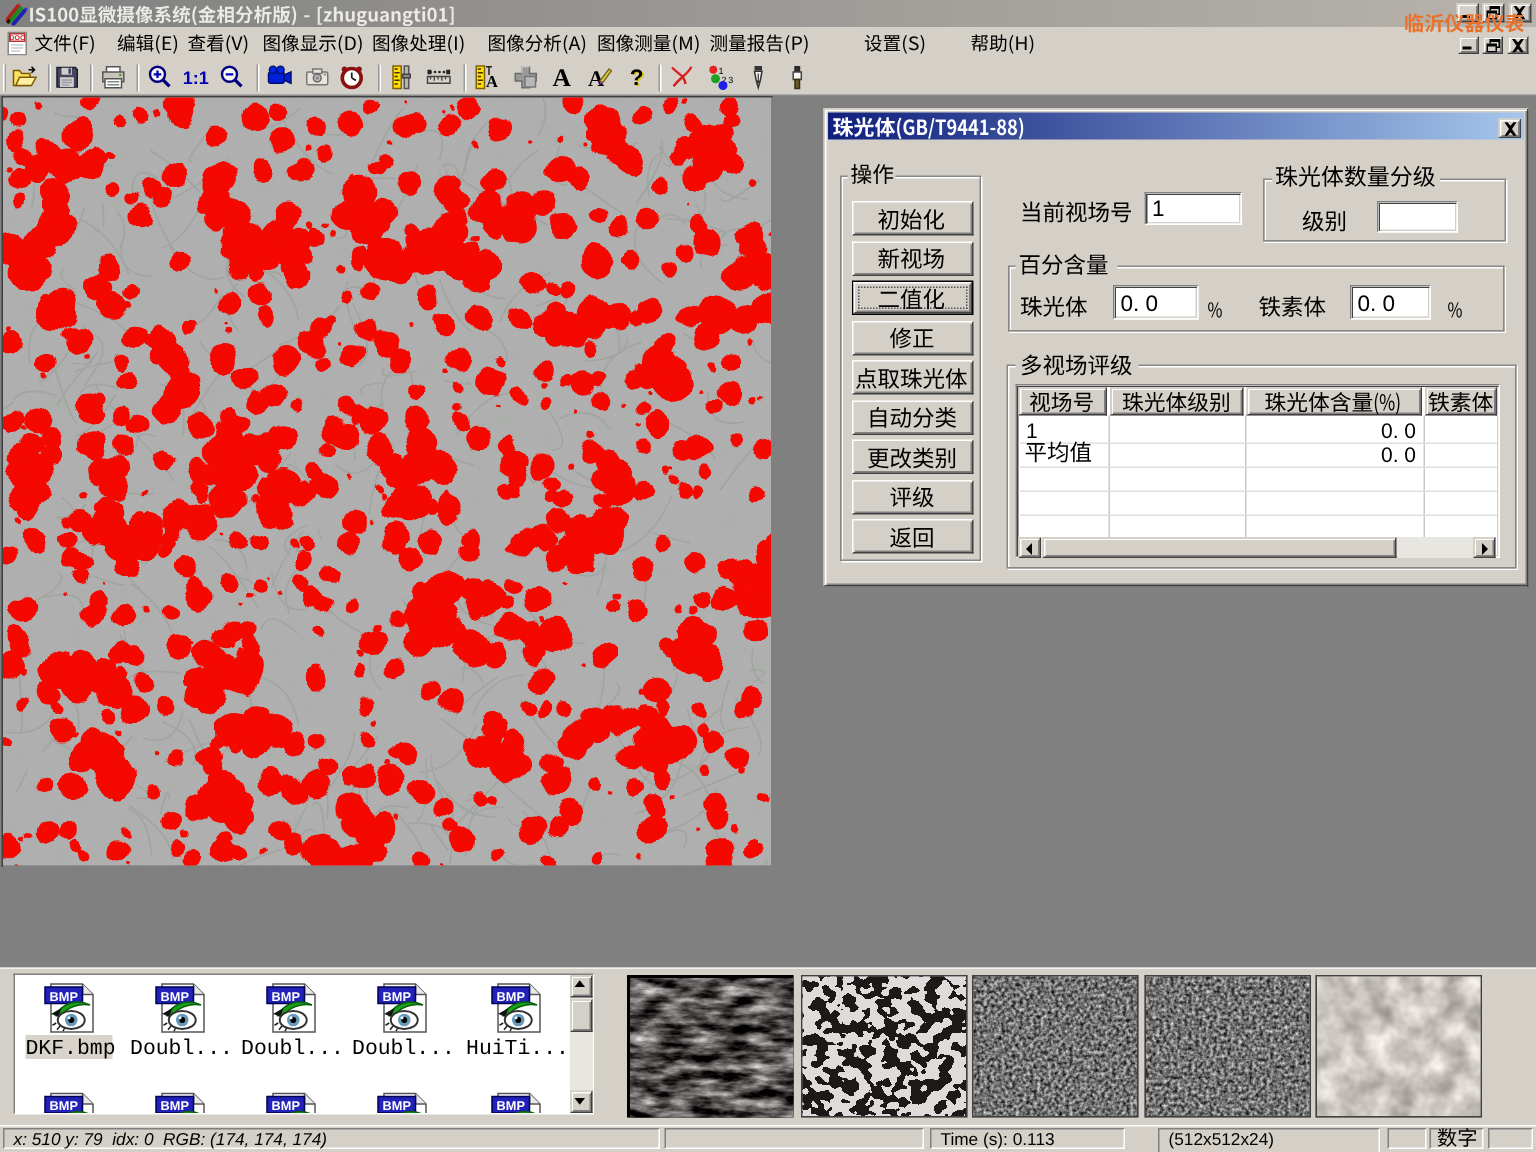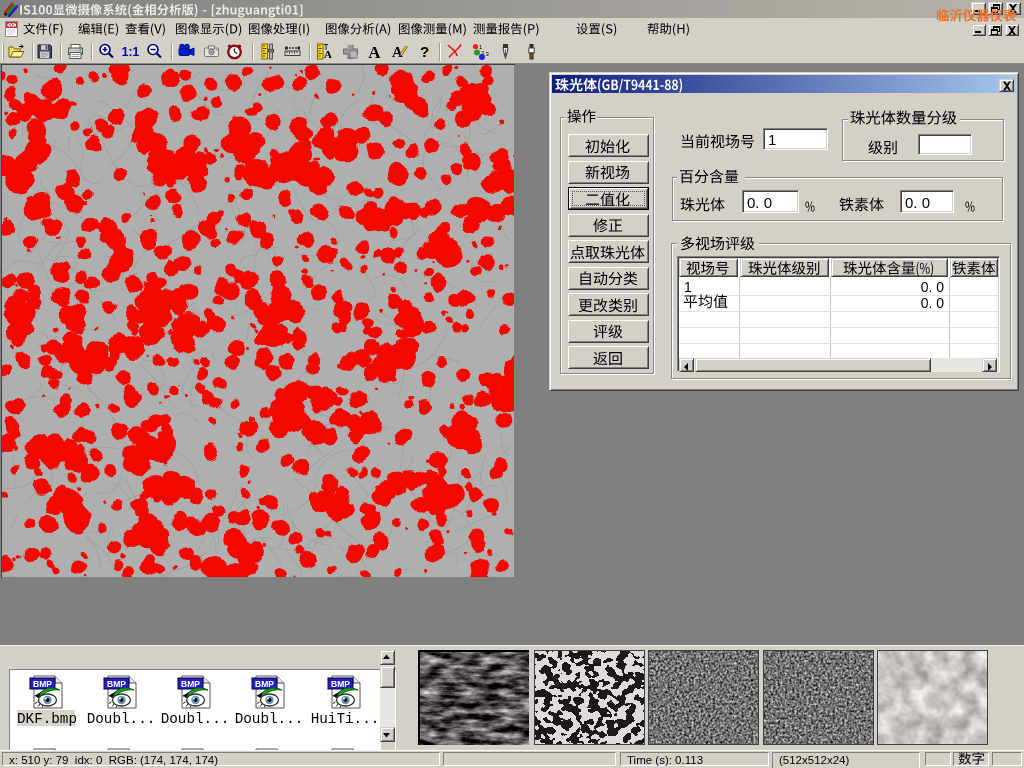--- a/index.html
+++ b/index.html
@@ -1463,21 +1463,21 @@
         <circle cx="446.3" cy="174.5" r="2.9"></circle>
         <circle cx="423.6" cy="217.9" r="1.5"></circle>
         <circle cx="431.8" cy="176.6" r="2.2"></circle>
         <circle cx="149.5" cy="156.9" r="2.0"></circle>
         <circle cx="0.3" cy="169.2" r="1.9"></circle>
       </g>
 </svg>
   </div>
 <div style="position:absolute;left:0px;top:644px;width:1024px;height:1px;background:#808080"></div>
 <div style="position:absolute;left:0px;top:645px;width:1024px;height:105px;background:#d4d0c8;border-top:1px solid #f4f2ee"></div>
-<div class="sunken" style="position:absolute;left:9px;top:649px;width:387px;height:94px;margin-top:20px;">
+<div class="sunken" style="position:absolute;left:9px;top:649px;width:387px;height:94px;">
     <div style="position:absolute;left:0;top:0;right:14px;bottom:0;background:#fff;overflow:hidden">
       <svg width="373" height="94" style="display:block">
         <defs>
           <g id="bmpicon">
 <path d="M4 0 L25 0 L32 7 L32 32 L4 32 Z" fill="#fff" stroke="#555"></path>
 <path d="M25 0 L25 7 L32 7" fill="#e8e8e8" stroke="#555"></path>
 <rect x="0" y="2" width="25" height="11" fill="#2222bb" stroke="#000050"></rect>
 <text x="12.5" y="11" font-family="Liberation Sans" font-size="8.5" font-weight="bold" fill="#fff" text-anchor="middle">BMP</text>
 <path d="M7 21 C12 12 22 10 30 14 C23 13 14 15 11 22 Z" fill="#18a018" stroke="#0a600a" stroke-width="1"></path>
 <path d="M4 20 L11 16 L9 21.5 Z" fill="#111"></path>
@@ -1567,25 +1567,25 @@
     <svg width="109" height="93" style="display:block">
       <rect width="109" height="93" filter="url(#t4)"></rect>
     </svg>
   </div>
 <div style="position:absolute;left:877px;top:650px;width:111px;height:95px;border:1px solid #404040;background:#888">
     <svg width="109" height="93" style="display:block">
       <rect width="109" height="93" filter="url(#t5)"></rect>
     </svg>
   </div>
 <div style="position:absolute;left:0px;top:750px;width:1024px;height:18px;background:#d4d0c8;border-top:1px solid #fff"></div>
-<div class="sunken1" style="position:absolute;left:2px;top:752px;width:438px;height:14px;">
+<div class="sunken1" style="position:absolute;left:2px;top:752px;width:438px;height:14px;font-style:italic;">
     <div style="position:absolute;left:6px;top:1px;font-size:11.5px;color:#000;white-space:pre">x: 510 y: 79  idx: 0  RGB: (174, 174, 174)</div>
   </div>
 <div class="sunken1" style="position:absolute;left:443px;top:752px;width:173px;height:14px;"></div>
-<div class="sunken1" style="position:absolute;left:620px;top:752px;width:149px;height:14px;">
+<div class="sunken1" style="position:absolute;left:620px;top:752px;width:130px;height:14px;">
     <div style="position:absolute;left:6px;top:1px;font-size:11.5px;color:#000;white-space:pre">Time (s): 0.113</div>
   </div>
 <div class="sunken1" style="position:absolute;left:772px;top:752px;width:148px;height:32px;">
     <div style="position:absolute;left:6px;top:1px;font-size:11.5px;color:#000;white-space:pre">(512x512x24)</div>
   </div>
 <div class="sunken1" style="position:absolute;left:925px;top:752px;width:26px;height:14px;"></div>
 <div class="sunken1" style="position:absolute;left:953px;top:752px;width:36px;height:14px;"></div>
 <svg style="position:absolute;left:958px;top:749.5px;overflow:visible" width="30" height="19" viewBox="0 -13.5 30 19.0">
     <g transform="scale(0.013500)" fill="#000">
       <use href="#g67" x="0"></use>

